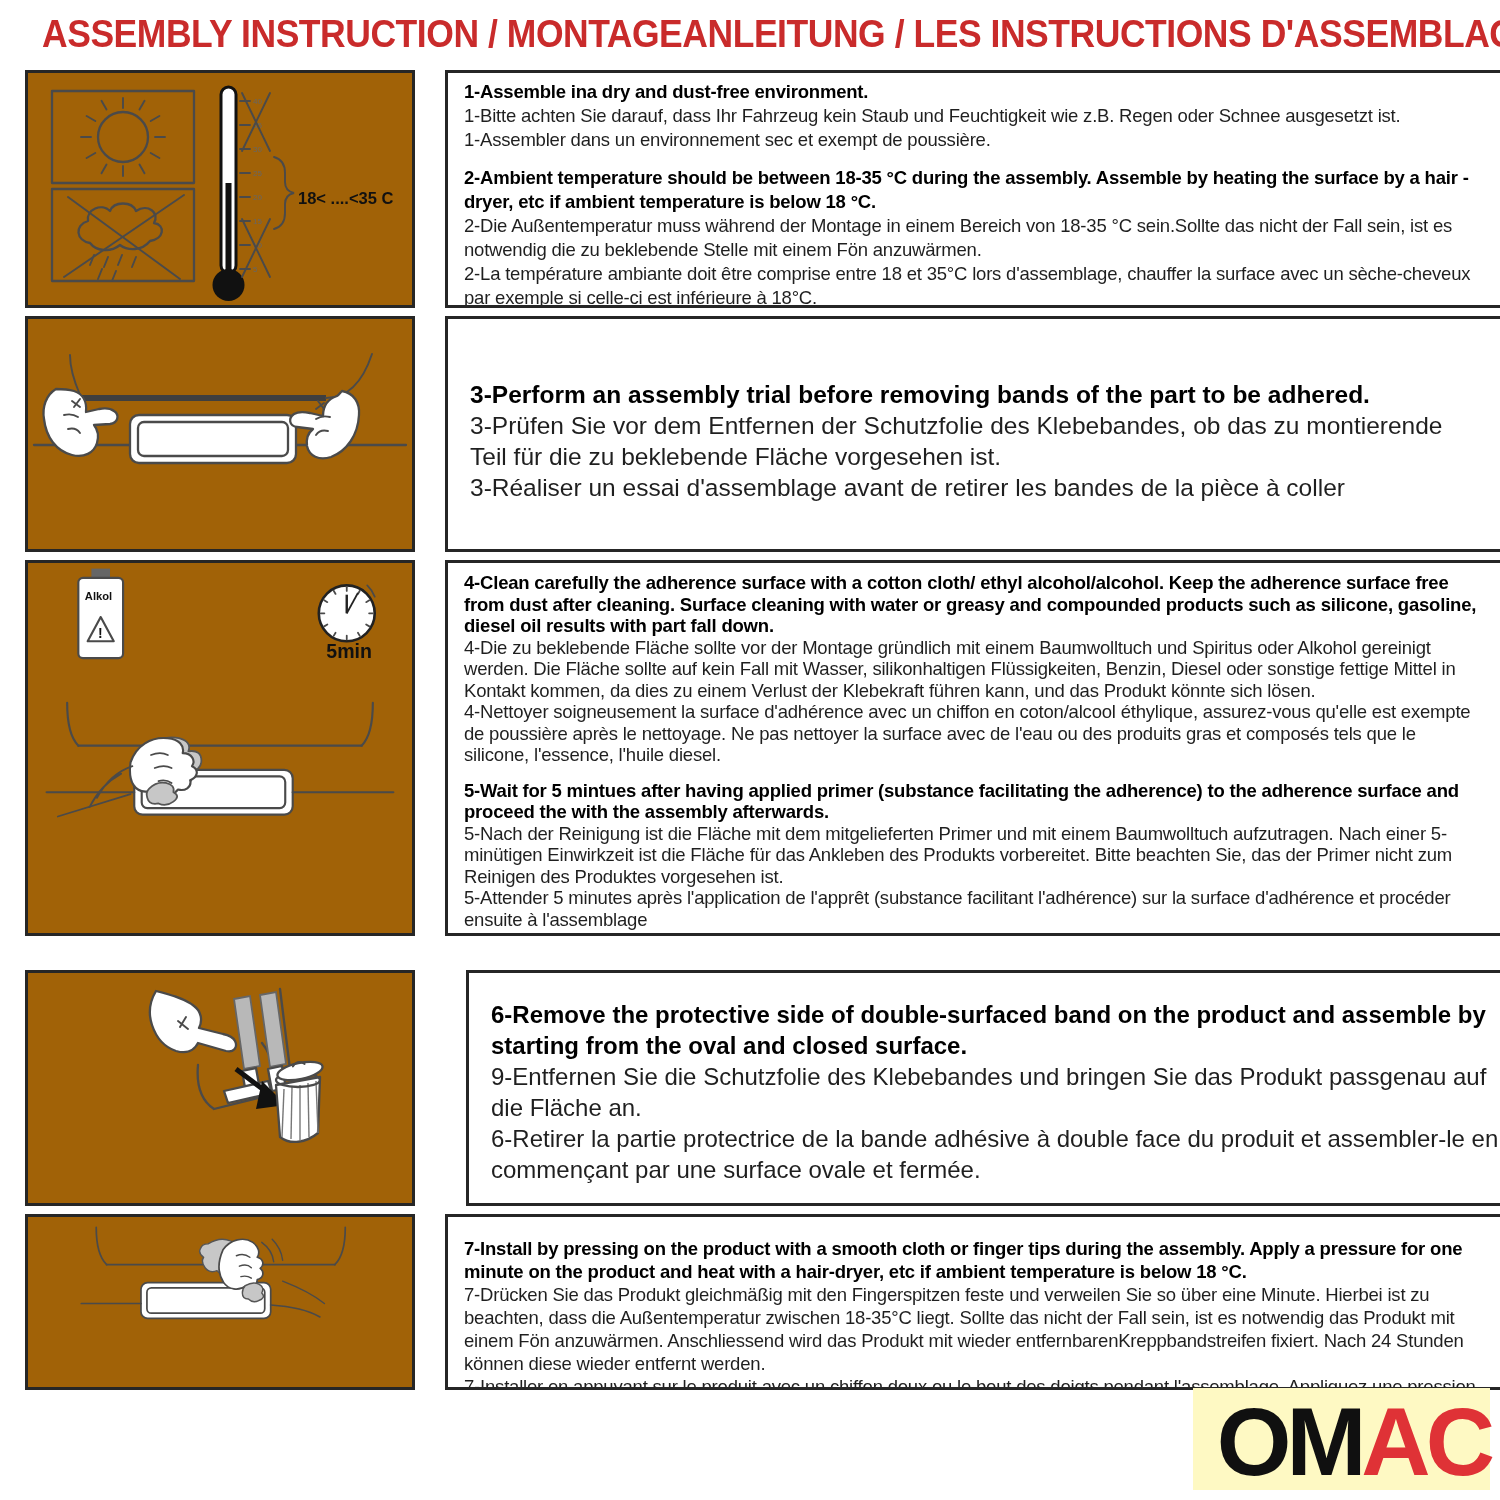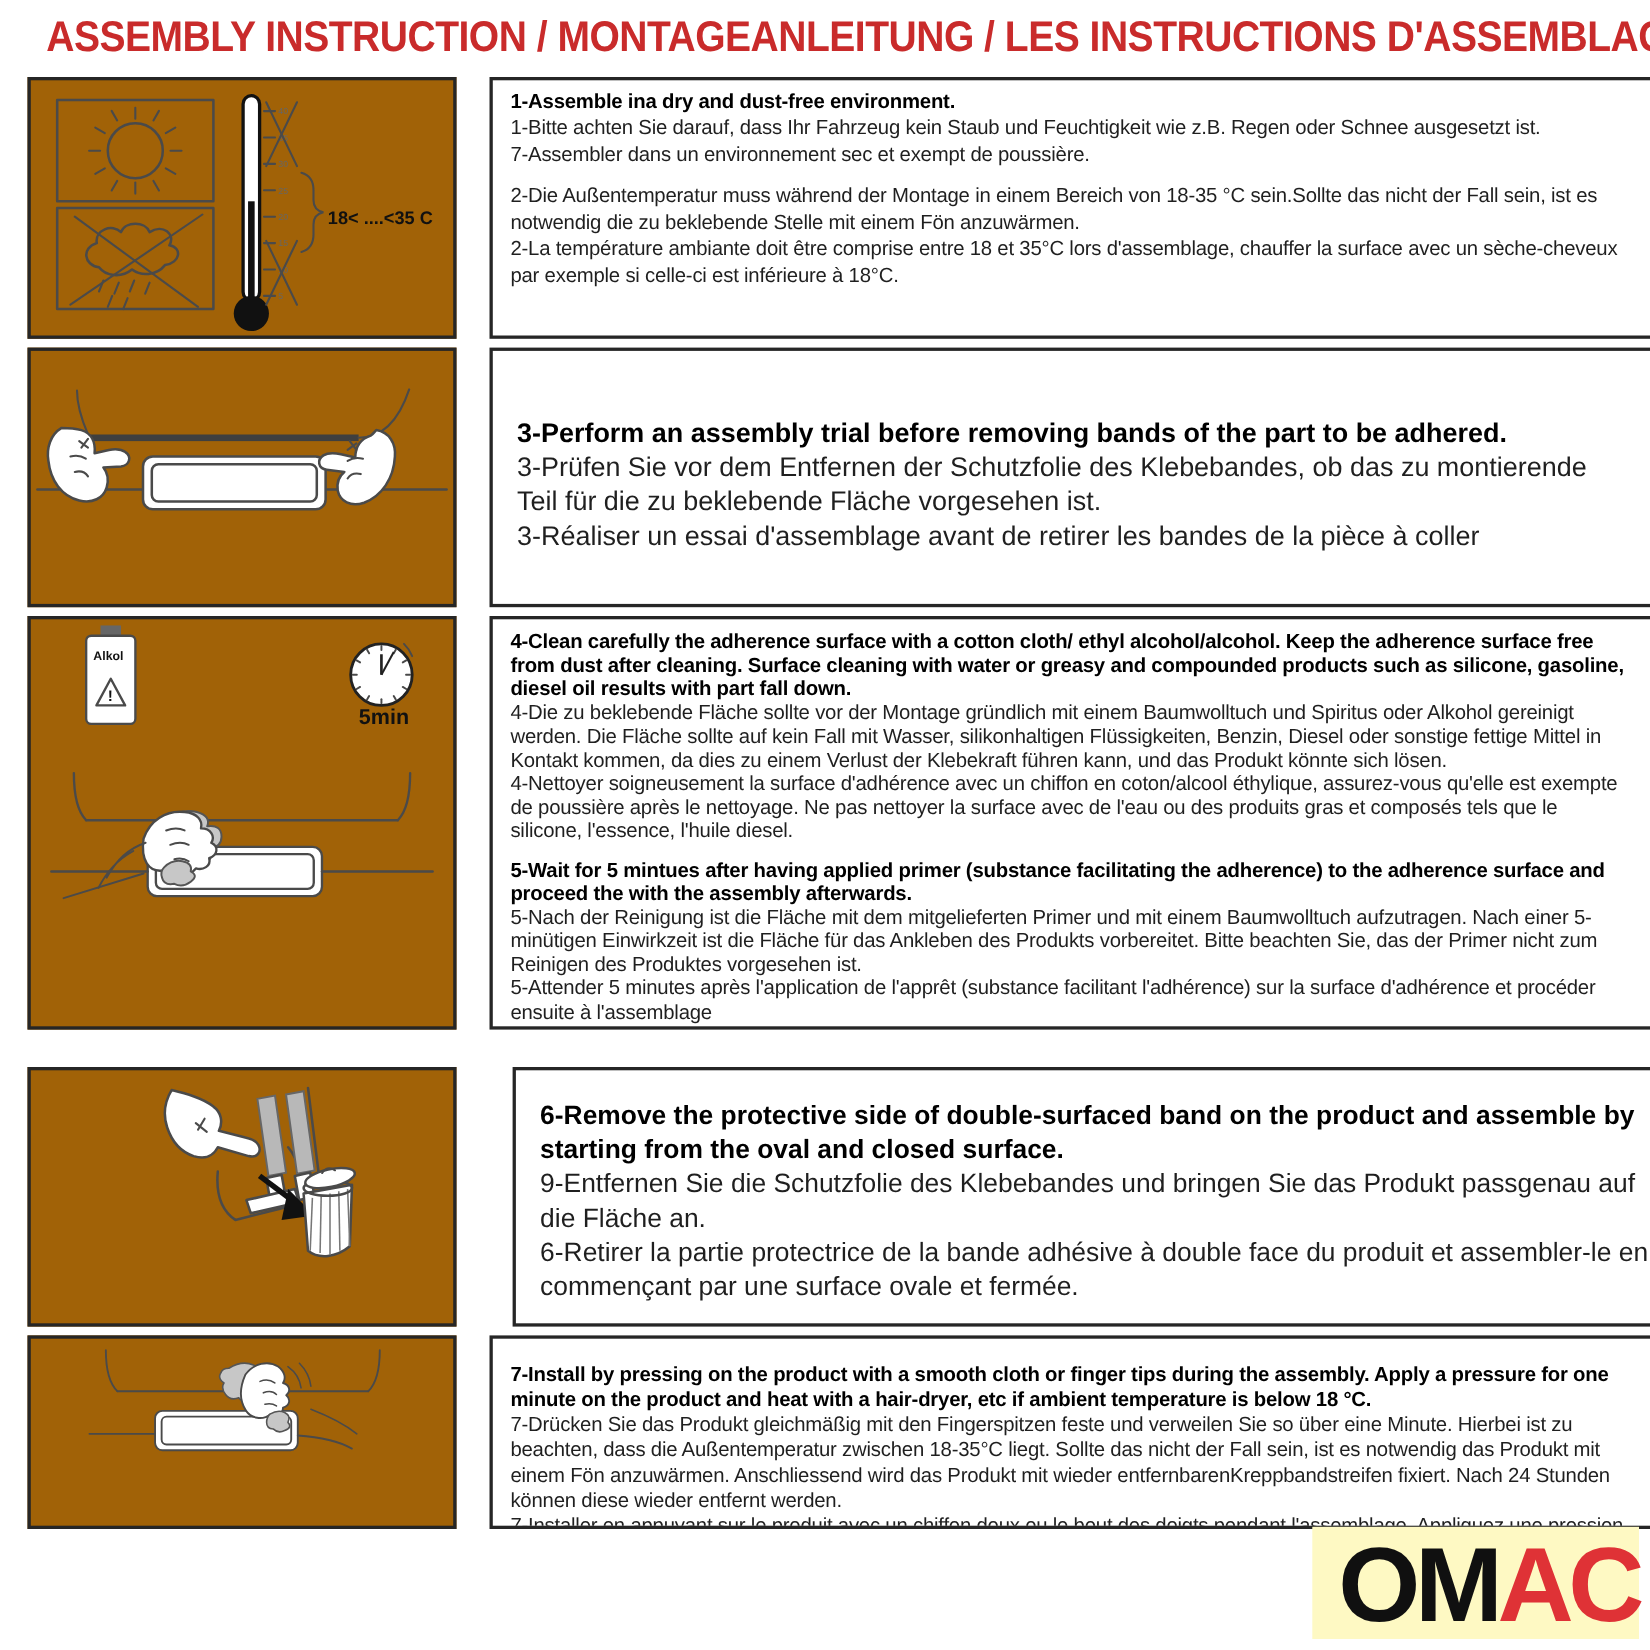--- a/index.html
+++ b/index.html
@@ -126,22 +126,23 @@
         <line x1="214" y1="146" x2="242" y2="204" class="kt"></line>
           <line x1="242" y1="146" x2="214" y2="204" class="kt"></line>
         <path class="kt" d="M246 84 q11 3 11 16 l0 9 q0 9 9 11 q-9 2 -9 11 l0 9 q0 13 -11 16"></path>
         <text x="270" y="131" class="lbl" font-size="16.5">18&lt; ....&lt;35 C</text>
       </g>
     </svg>
   </div>
   <div class="tbox t1 r1">
     <p class="b">1-Assemble ina dry and dust-free environment.</p>
     <p class="rg">1-Bitte achten Sie darauf, dass Ihr Fahrzeug kein Staub und Feuchtigkeit wie z.B. Regen oder Schnee ausgesetzt ist.</p>
-    <p class="rg">7-Assembler dans un environnement sec et exempt de poussière.</p>
+    <p class="rg">1-Assembler dans un environnement sec et exempt de poussière.</p>
     <div class="sp1"></div>
+    <p class="b">2-Ambient temperature should be between 18-35 °C  during the assembly. Assemble by heating the surface by a hair -dryer, etc if ambient temperature is below 18 °C.</p>
     <p class="rg">2-Die Außentemperatur muss während der Montage in einem Bereich von 18-35 °C  sein.Sollte das nicht der Fall sein, ist es notwendig die zu beklebende Stelle mit einem Fön anzuwärmen.</p>
     <p class="rg">2-La température ambiante doit être comprise entre 18 et 35°C lors d'assemblage, chauffer la surface avec un sèche-cheveux par exemple si celle-ci est inférieure à 18°C.</p>
   </div>
 
   <div class="ibox r2">
     <svg class="illus" viewBox="0 0 384 230">
       <line x1="6" y1="126" x2="378" y2="126" class="k"></line>
       <rect x="102" y="96" width="166" height="48" rx="9" class="kf"></rect>
       <rect x="110" y="103" width="150" height="34" rx="6" class="k"></rect>
       <rect x="46" y="76" width="252" height="6" fill="#3f3f3f"></rect>

